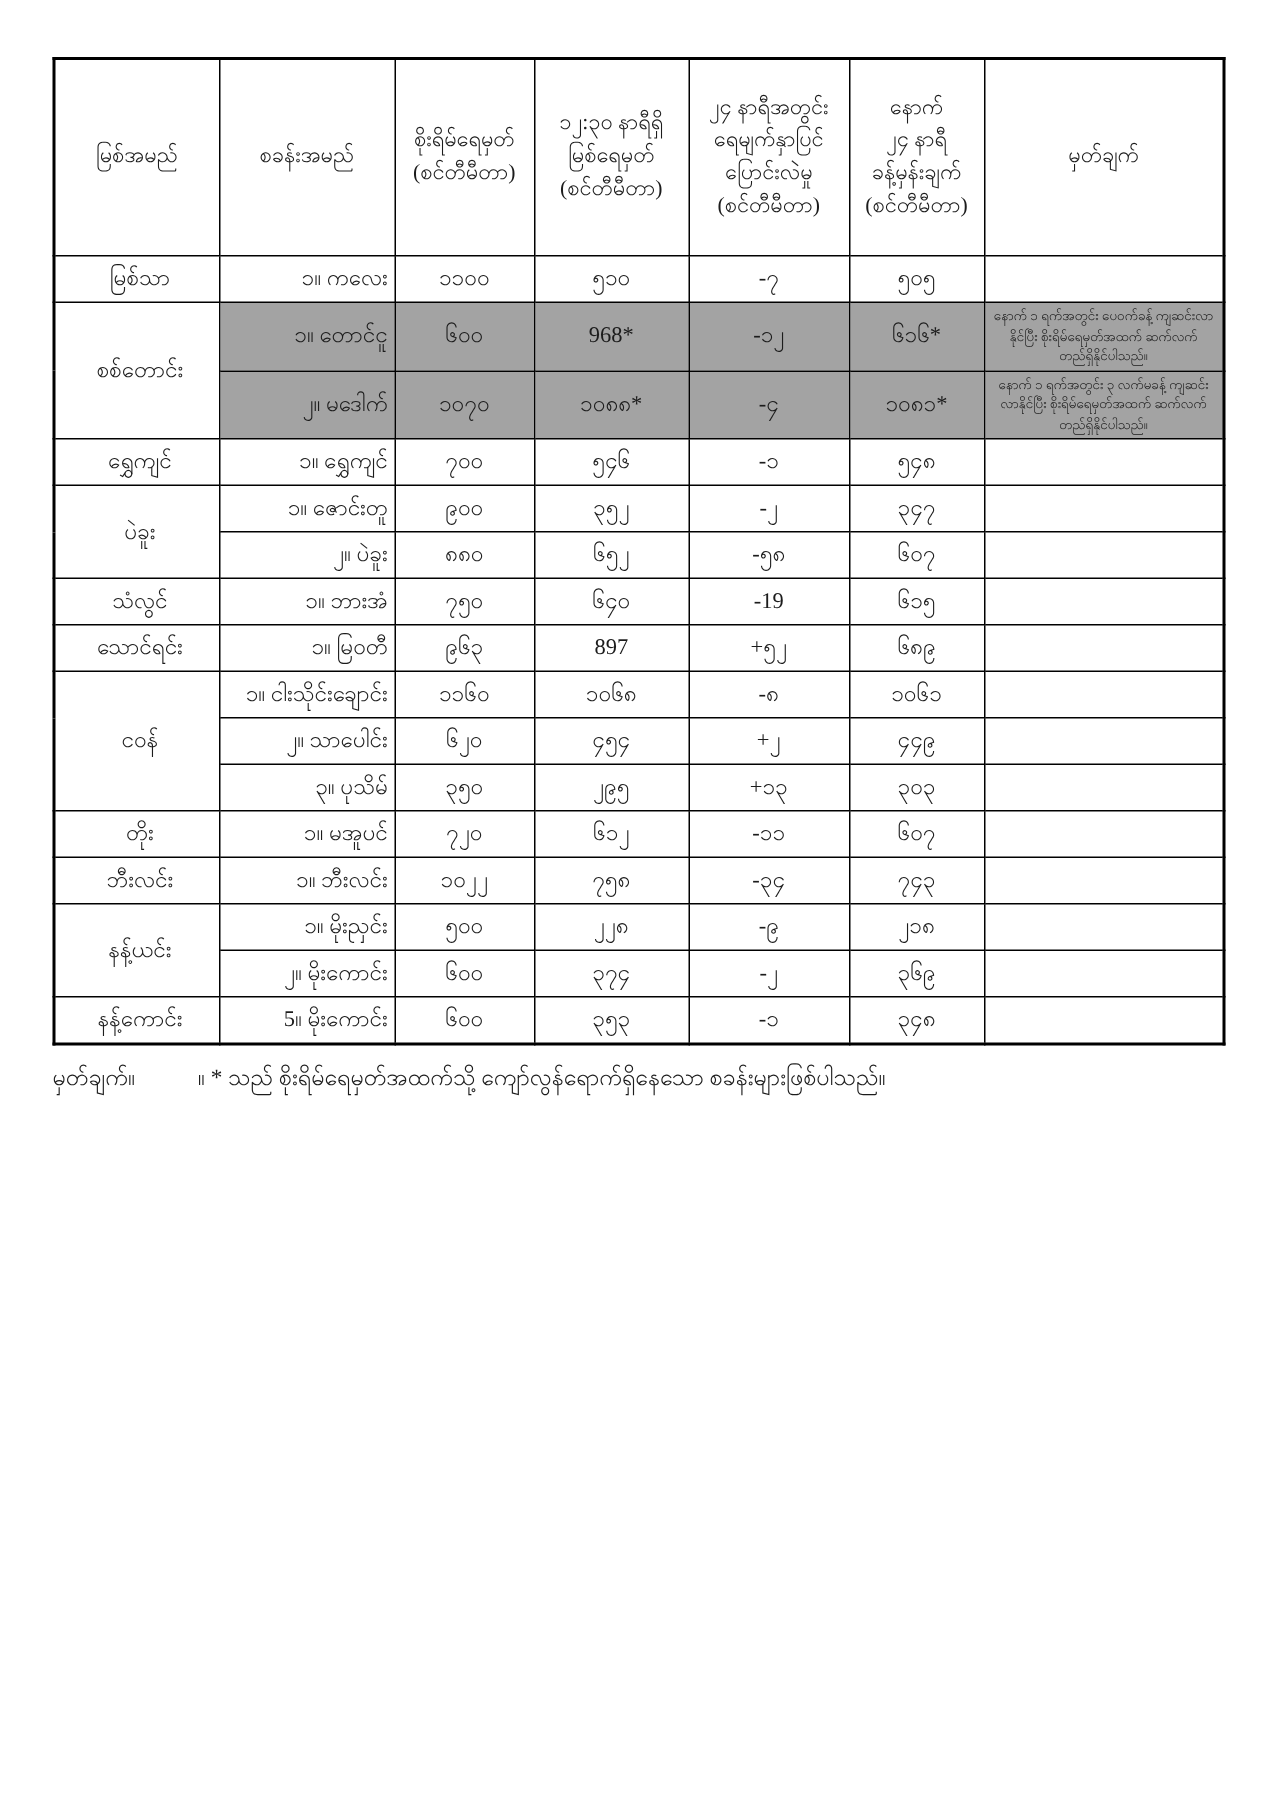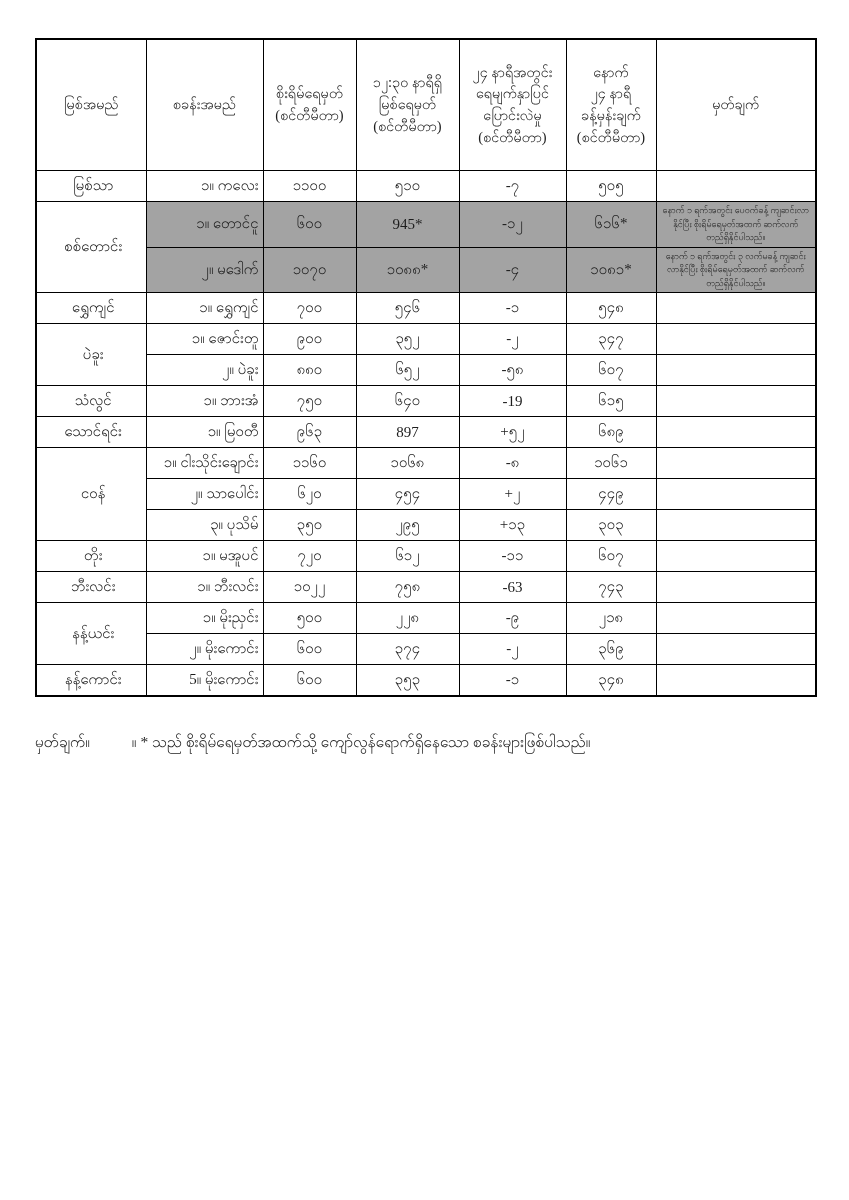--- a/index.html
+++ b/index.html
@@ -59,21 +59,21 @@
   td.cell-remark {
     text-align: center;
     font-size: 9px;
     line-height: 1.5;
     padding: 2px 6px;
   }
   tr.hl td.hl-bg { background: #a3a3a3; }
   .footnote {
     position: absolute;
     left: 35px;
-    top: 732px;
+    top: 708px;
     font-size: 15.5px;
     white-space: nowrap;
   }
   .footnote .fn-label { display: inline-block; }
   .footnote .fn-text { display: inline-block; margin-left: 38px; }
 </style>
 </head>
 <body>
 
 <div class="page">
@@ -115,21 +115,21 @@
           <td class="cell-num hl-bg">၁၁၀၀</td>
           <td class="cell-num hl-bg">၅၁၀</td>
           <td class="cell-num hl-bg">-၇</td>
           <td class="cell-num hl-bg">၅၀၅</td>
           <td class="cell-remark hl-bg"></td>
         </tr>
         <tr class="hl">
           <td class="cell-river" rowspan="2">စစ်တောင်း</td>
           <td class="cell-station hl-bg">၁။ တောင်ငူ</td>
           <td class="cell-num hl-bg">၆၀၀</td>
-          <td class="cell-num hl-bg">945*</td>
+          <td class="cell-num hl-bg">968*</td>
           <td class="cell-num hl-bg">-၁၂</td>
           <td class="cell-num hl-bg">၆၁၆*</td>
           <td class="cell-remark hl-bg">နောက် ၁ ရက်အတွင်း ပေဝက်ခန့် ကျဆင်းလာနိုင်ပြီး စိုးရိမ်ရေမှတ်အထက် ဆက်လက်တည်ရှိနိုင်ပါသည်။</td>
         </tr>
         <tr class="hl">
           <td class="cell-station hl-bg">၂။ မဒေါက်</td>
           <td class="cell-num hl-bg">၁၀၇၀</td>
           <td class="cell-num hl-bg">၁၀၈၈*</td>
           <td class="cell-num hl-bg">-၄</td>
           <td class="cell-num hl-bg">၁၀၈၁*</td>
@@ -211,21 +211,21 @@
           <td class="cell-num hl-bg">၆၁၂</td>
           <td class="cell-num hl-bg">-၁၁</td>
           <td class="cell-num hl-bg">၆၀၇</td>
           <td class="cell-remark hl-bg"></td>
         </tr>
         <tr>
           <td class="cell-river">ဘီးလင်း</td>
           <td class="cell-station hl-bg">၁။ ဘီးလင်း</td>
           <td class="cell-num hl-bg">၁၀၂၂</td>
           <td class="cell-num hl-bg">၇၅၈</td>
-          <td class="cell-num hl-bg">-63</td>
+          <td class="cell-num hl-bg">-၃၄</td>
           <td class="cell-num hl-bg">၇၄၃</td>
           <td class="cell-remark hl-bg"></td>
         </tr>
         <tr>
           <td class="cell-river" rowspan="2">နန့်ယင်း</td>
           <td class="cell-station hl-bg">၁။ မိုးညှင်း</td>
           <td class="cell-num hl-bg">၅၀၀</td>
           <td class="cell-num hl-bg">၂၂၈</td>
           <td class="cell-num hl-bg">-၉</td>
           <td class="cell-num hl-bg">၂၁၈</td>

